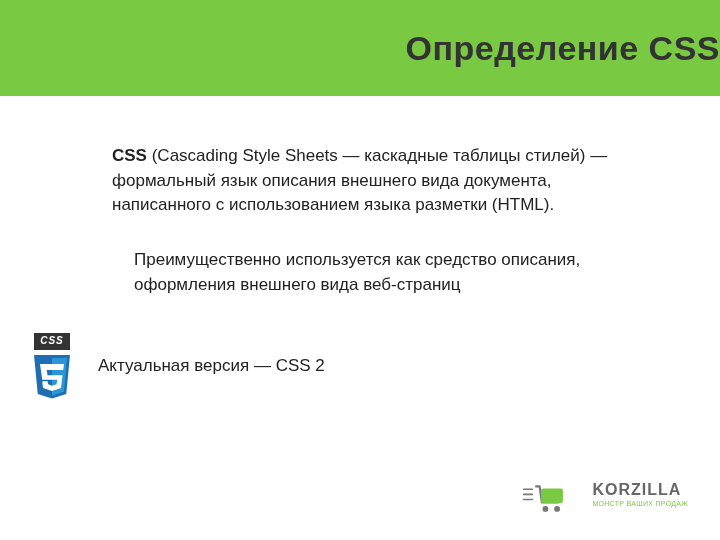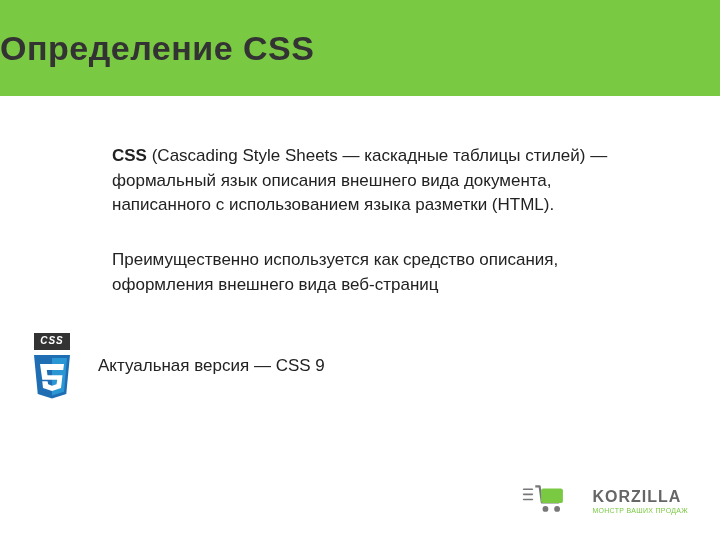--- a/index.html
+++ b/index.html
@@ -10,37 +10,37 @@
       background: #fff;
       position: relative;
       overflow: hidden;
     }
     .title-bar {
       width: 100%;
       height: 96px;
       background: #7ac943;
       display: flex;
       align-items: center;
-      justify-content: flex-start;
+      justify-content: flex-end;
     }
     .title-text {
       font-size: 34px;
       font-weight: 700;
       color: #333;
       letter-spacing: 0.5px;
     }
     .content {
       padding: 48px 80px 0 112px;
       font-size: 17px;
       color: #222;
       line-height: 1.45;
     }
     .para1 { margin-bottom: 30px; }
     .bold { font-weight: 700; }
-    .para2 { margin-bottom: 36px; }
+    .para2 { margin-bottom: 36px; margin-left: 22px; }
     .version-row {
       display: flex;
       align-items: center;
       gap: 18px;
       margin-left: -88px;
       margin-top: 10px;
     }
     .css3-badge {
       width: 56px;
       display: flex;
@@ -60,21 +60,21 @@
     .css3-shield {
       width: 48px;
       height: 48px;
     }
     .version-text { font-size: 17px; color: #222; }
     .korzilla {
       position: absolute;
       right: 32px;
       bottom: 26px;
       display: flex;
-      align-items: flex-end;
+      align-items: flex-start;
       gap: 26px;
     }
     .korzilla-icon { width: 44px; height: 32px; }
     .korzilla-text { display: flex; flex-direction: column; }
     .korzilla-name {
       font-size: 16px;
       font-weight: 700;
       color: #666;
       letter-spacing: 1px;
       line-height: 1;
@@ -101,21 +101,21 @@
 
   <div class="version-row">
     <div class="css3-badge">
       <div class="css3-label">CSS</div>
       <svg class="css3-shield" viewBox="0 0 64 64">
         <path d="M8 4 L56 4 L51 56 L32 62 L13 56 Z" fill="#1f6db3"></path>
         <path d="M32 8 L52 8 L48 53 L32 58 Z" fill="#2a96d4"></path>
         <path d="M16 16 L48 16 L47 24 L25 24 L26 31 L46 31 L44 48 L32 52 L20 48 L19 39 L26 39 L27 43 L32 45 L38 43 L39 37 L19 37 Z" fill="#fff"></path>
       </svg>
     </div>
-    <div class="version-text">Актуальная версия  —  CSS 9</div>
+    <div class="version-text">Актуальная версия  —  CSS 2</div>
   </div>
 </div>
 
 <div class="korzilla">
   <svg class="korzilla-icon" viewBox="0 0 60 44">
     <g stroke="#777" stroke-width="2.2" fill="none" stroke-linecap="round">
       <line x1="2" y1="10" x2="14" y2="10"></line>
       <line x1="2" y1="17" x2="14" y2="17"></line>
       <line x1="2" y1="24" x2="14" y2="24"></line>
     </g>

